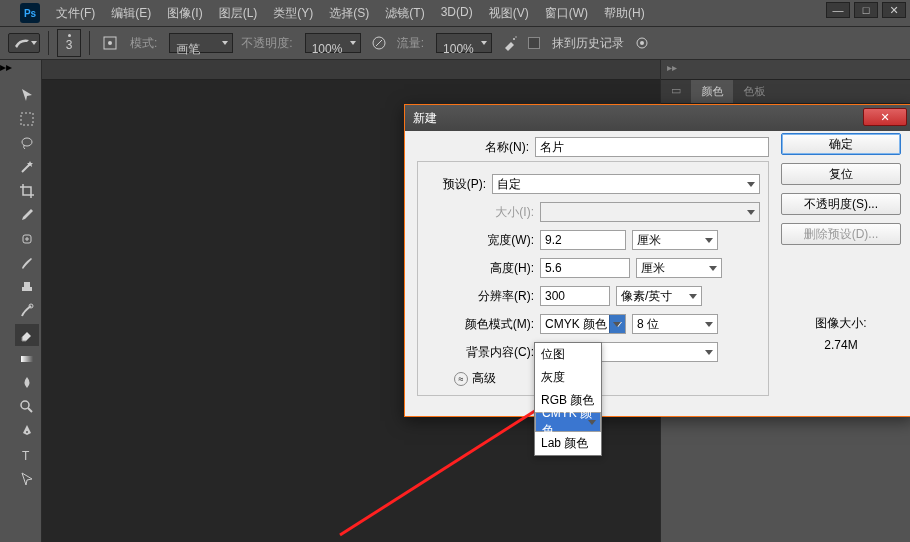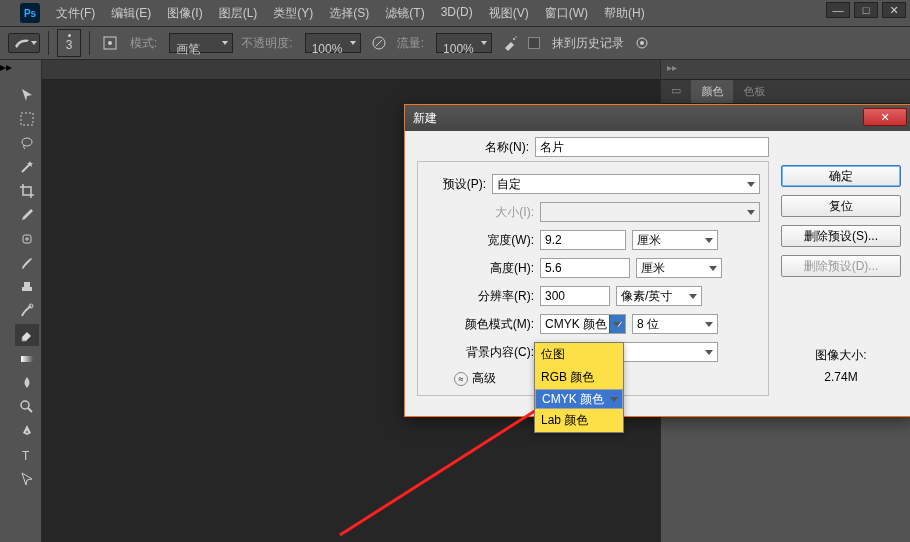--- a/index.html
+++ b/index.html
@@ -38,38 +38,38 @@
 .ptab.active { background:#535353; color:#ccc;}
 .panel-body { height:300px; background:#424242; position:relative;}
 .blur-thing { position:absolute; top:6px; right:24px; width:36px; height:20px; background: radial-gradient(circle at 40% 40%, #fff 0%, #9aa 30%, #233 70%); border-radius:50%; filter: blur(1px);}
 
 
 .dialog { position: absolute; left: 404px; top: 104px; width: 510px; background: #f0f0f0; border: 1px solid #f97316; box-shadow: 0 4px 16px rgba(0,0,0,0.5); }
 .dlg-title { height: 26px; background: linear-gradient(#555, #454545); color: #fff; display: flex; align-items: center; padding: 0 8px; font-size: 12px; position:relative;}
 .dlg-close { position:absolute; right:6px; top:3px; width:44px; height:18px; background: linear-gradient(#e06060,#c83030); border:1px solid #7a1010; border-radius:2px; display:flex; align-items:center; justify-content:center; color:#fff; font-size:11px; cursor:pointer;}
 .dlg-body { padding: 2px 12px 20px 12px; display: flex; gap: 12px; color:#000; }
 .dlg-left { flex: 1; }
-.dlg-right { width: 120px; display:flex; flex-direction:column; gap:8px; align-items:stretch;margin-top:32px;}
+.dlg-right { width: 120px; display:flex; flex-direction:column; gap:8px; align-items:stretch;}
 .dlg-btn { height: 22px; background: linear-gradient(#fdfdfd,#e8e8e8); border: 1px solid #8a8a8a; border-radius:2px; display:flex; align-items:center; justify-content:center; cursor:pointer; color:#000;}
 .dlg-btn.primary { border-color: #2f7bd0; box-shadow: 0 0 0 1px #7fb6ee inset; }
 .dlg-btn.disabled { color:#9a9a9a; }
 .row { display:flex; align-items:center; height:28px; gap:6px; }
 .row-label { width: 112px; text-align: right; color:#000; }
 .row-label.dim { color:#9a9a9a; }
 .inp { height:20px; border:1px solid #a0a0a0; background:#fff; padding:0 4px; color:#000;}
 .inp.wide { flex:1; }
 .sel { height:20px; border:1px solid #a0a0a0; background:#fff; padding:0 16px 0 4px; position:relative; min-width:60px; display:flex; align-items:center; cursor:pointer;}
 .sel::after { content:''; position:absolute; right:4px; top:7px; width:0;height:0;border-left:4px solid transparent;border-right:4px solid transparent;border-top:5px solid #555;}
 .sel .arrbox { position:absolute; right:0; top:0; width:16px; height:100%; background:#3a76c4; border-left:1px solid #2a5a9a; display:flex; align-items:center; justify-content:center;}
 .sel .arrbox::after { content:''; width:0;height:0;border-left:4px solid transparent;border-right:4px solid transparent;border-top:5px solid #fff;}
 .fieldset { border:1px solid #c0c0c0; padding: 8px 8px 8px 4px; }
 .adv-row { display:flex; align-items:center; gap:4px; margin:4px 0 0 32px; color:#000;}
 .adv-twist { display:inline-flex; width:14px; height:14px; border:1px solid #888; border-radius:7px; align-items:center; justify-content:center; font-size:9px;}
 
-.dropdown-list { position:absolute; left:534px; top:342px; width:90px; background:#fde047; border:1px solid #7a7a7a; box-shadow: 0 2px 6px rgba(0,0,0,.3); z-index:50;}
+.dropdown-list { position:absolute; left:534px; top:342px; width:68px; background:#ffffff; border:1px solid #7a7a7a; box-shadow: 0 2px 6px rgba(0,0,0,.3); z-index:50;}
 .dd-item { padding:3px 6px; color:#000; cursor:pointer; font-size:12px;}
 .dd-item.sel { background:#3a76d0; color:#fff;}
 
 .info-block { margin-top: 60px; text-align:center; color:#000; font-size:12px; line-height:1.8;}
 .arrow-annot { position:absolute; left:320px; top:380px; width:260px; height:160px; pointer-events:none;}
 </style>
 </head>
 <body>
 
 <div class="titlebar">
@@ -338,32 +338,33 @@
         </div>
         <div class="adv-row">
           <span class="adv-twist">≈</span>
           <span>高级</span>
         </div>
       </fieldset>
     </div>
     <div class="dlg-right">
       <div class="dlg-btn primary">确定</div>
       <div class="dlg-btn">复位</div>
-      <div class="dlg-btn">删除预设(S)...</div>
+      <div class="dlg-btn">不透明度(S)...</div>
       <div class="dlg-btn disabled">删除预设(D)...</div>
       <div class="info-block">
         <div>图像大小:</div>
         <div>2.74M</div>
       </div>
     </div>
   </div>
 </div>
 
 <div class="dropdown-list">
   <div class="dd-item">位图</div>
+  <div class="dd-item">灰度</div>
   <div class="dd-item">RGB 颜色</div>
   <div class="dd-item sel">CMYK 颜色</div>
   <div class="dd-item">Lab 颜色</div>
 </div>
 
 <svg class="arrow-annot" viewBox="0 0 260 160">
   <line x1="20" y1="155" x2="240" y2="15" stroke="#ff2020" stroke-width="3"></line>
   <polygon points="240,15 225,18 233,28" fill="#ff2020"></polygon>
 </svg>
 

